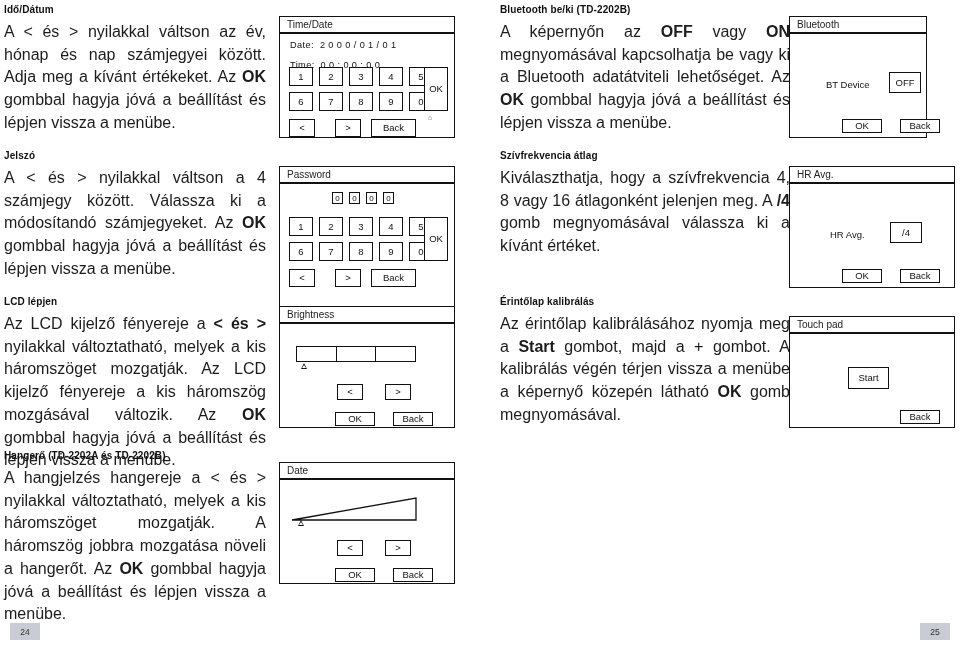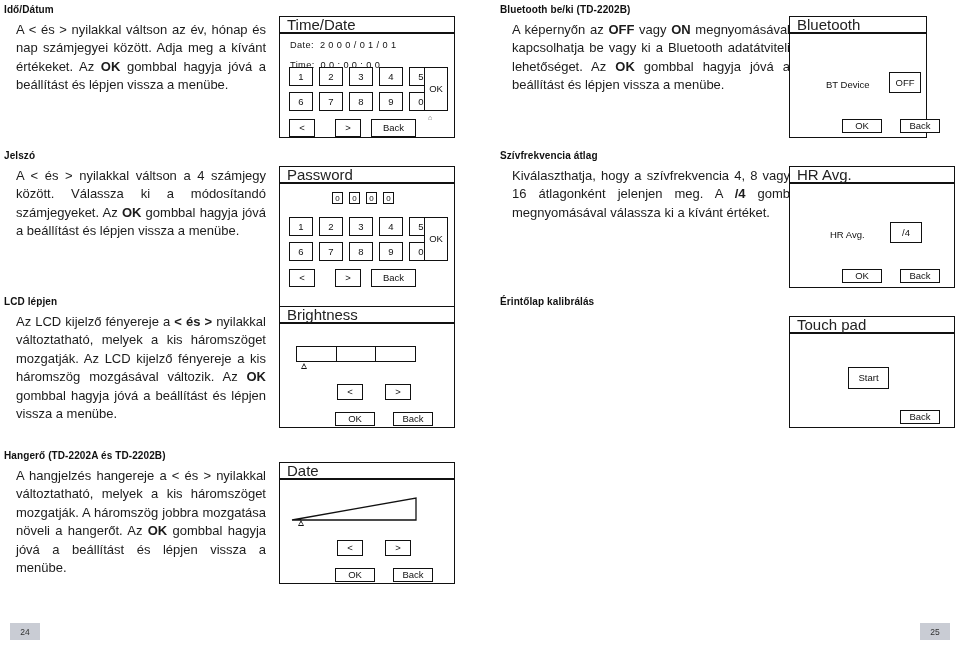--- a/index.html
+++ b/index.html
@@ -19,43 +19,43 @@
 
   
   .sec-title {
     font-size: 10px;
     font-weight: bold;
     letter-spacing: 0.1px;
     margin: 0 0 6px 0;
     color: #111;
   }
   .sec-body {
-    font-size: 13px;
+    font-size: 16px;
     line-height: 1.42;
     text-align: justify;
     color: #1c1c1c;
-    margin: 0 0 6px 12px;
+    margin: 0 0 6px 0;
   }
   .sec-body b { font-weight: bold; }
 
   .text-col { position: absolute; }
 
   
   .screen {
     position: absolute;
     border: 1.6px solid #111;
     background: #fff;
   }
   .screen-title {
     height: 17px;
     border-bottom: 2.2px solid #111;
     display: flex;
     align-items: center;
     padding-left: 7px;
-    font-size: 15px;
+    font-size: 10px;
     color: #222;
   }
   .screen-body {
     position: relative;
     width: 100%;
     height: calc(100% - 19px);
   }
 
   
   .key {
@@ -265,20 +265,21 @@
       <div class="key thin" style="left:57px; top:60px; width:26px; height:16px;">&lt;</div>
       <div class="key thin" style="left:105px; top:60px; width:26px; height:16px;">&gt;</div>
 
       <div class="key thin" style="left:55px; top:88px; width:40px; height:14px;">OK</div>
       <div class="key thin" style="left:113px; top:88px; width:40px; height:14px;">Back</div>
     </div>
   </div>
 
   <div class="text-col" style="left:500px; top:296px; width:290px;">
     <div class="sec-title">Érintőlap kalibrálás</div>
+    <p class="sec-body"><span>Az érintőlap kalibrálásához nyomja meg a </span><b>Start</b><span> gombot, majd a + gombot. A kalibrálás végén térjen vissza a menübe a képernyő közepén látható </span><b>OK</b><span> gomb megnyomásával.</span></p>
   </div>
 
   <div class="screen" style="left:789px; top:316px; width:166px; height:112px;">
     <div class="screen-title">Touch pad</div>
     <div class="screen-body">
       <div class="key" style="left:58px; top:33px; width:41px; height:22px;">Start</div>
       <div class="key thin" style="left:110px; top:76px; width:40px; height:14px;">Back</div>
     </div>
   </div>
 

